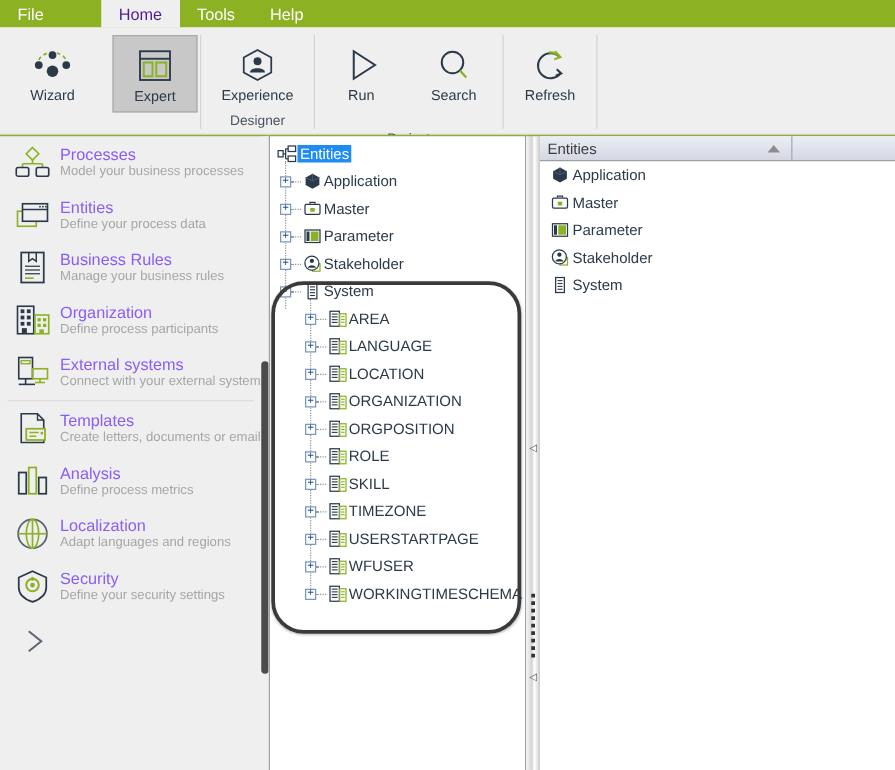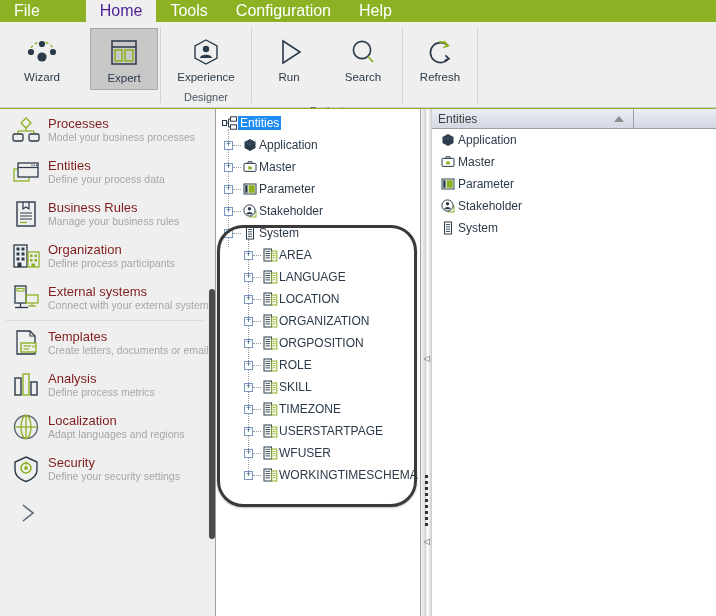--- a/index.html
+++ b/index.html
@@ -11,21 +11,21 @@
     color:#2b3a4a;
     background:#ffffff;
     overflow:hidden;
     position:relative;
   }
 
   
   .menubar {
     height:22px; background:#8cb224;
     display:flex; align-items:stretch;
-    font-size:16px;
+    font-size:13px;
   }
   .menu-item {
     padding:0 14px; display:flex; align-items:center;
     color:#ffffff; white-space:nowrap; cursor:default;
   }
   .menu-item.active { background:#efefef; color:#4c1d95;margin-left:32px; }
 
   
   .ribbon {
     height:86px; background:#efefef;
@@ -56,21 +56,21 @@
     width:215px; background:#efefef;
     border-top:1px solid #8cb224;
     position:relative; overflow:hidden;
   }
   .nav-item {
     display:flex; align-items:center;
     height:42px; padding-left:10px; cursor:default;
   }
   .nav-ico { width:34px; flex:0 0 34px; display:flex; align-items:center; justify-content:center; }
   .nav-txt { padding-left:4px; }
-  .nav-title { font-size:13px; color:#7f1d1d; line-height:15px; }
+  .nav-title { font-size:13px; color:#8b5cf6; line-height:15px; }
   .nav-sub { font-size:10.5px; color:#a6a6a6; line-height:13px; }
   .nav-div { height:1px; background:#dcdcdc; margin:1px 12px 1px 6px; }
   .nav-expand { height:46px; display:flex; align-items:center; padding-left:18px; }
   .lnav-scroll {
     position:absolute; right:0; top:0; width:6px; height:100%;
     background:#efefef;
   }
   .lnav-thumb {
     position:absolute; right:0; top:180px; width:6px; height:250px;
     background:#4b4b4b; border-radius:3px;
@@ -148,21 +148,20 @@
   }
   svg { display:block; overflow:visible; }
 </style>
 </head>
 <body>
 
 <div class="menubar">
   <div class="menu-item">File</div>
   <div class="menu-item active">Home</div>
   <div class="menu-item">Tools</div>
-  <div class="menu-item">Configuration</div>
   <div class="menu-item">Help</div>
 </div>
 
 <div class="ribbon">
 
   <div class="rib-group" style="width:160px;gap:24px;">
     <div class="rib-row">
       <div class="rib-btn" style="margin-left:8px;">
         <div class="rib-ico">
           <svg width="36" height="30" viewBox="0 0 36 30">

